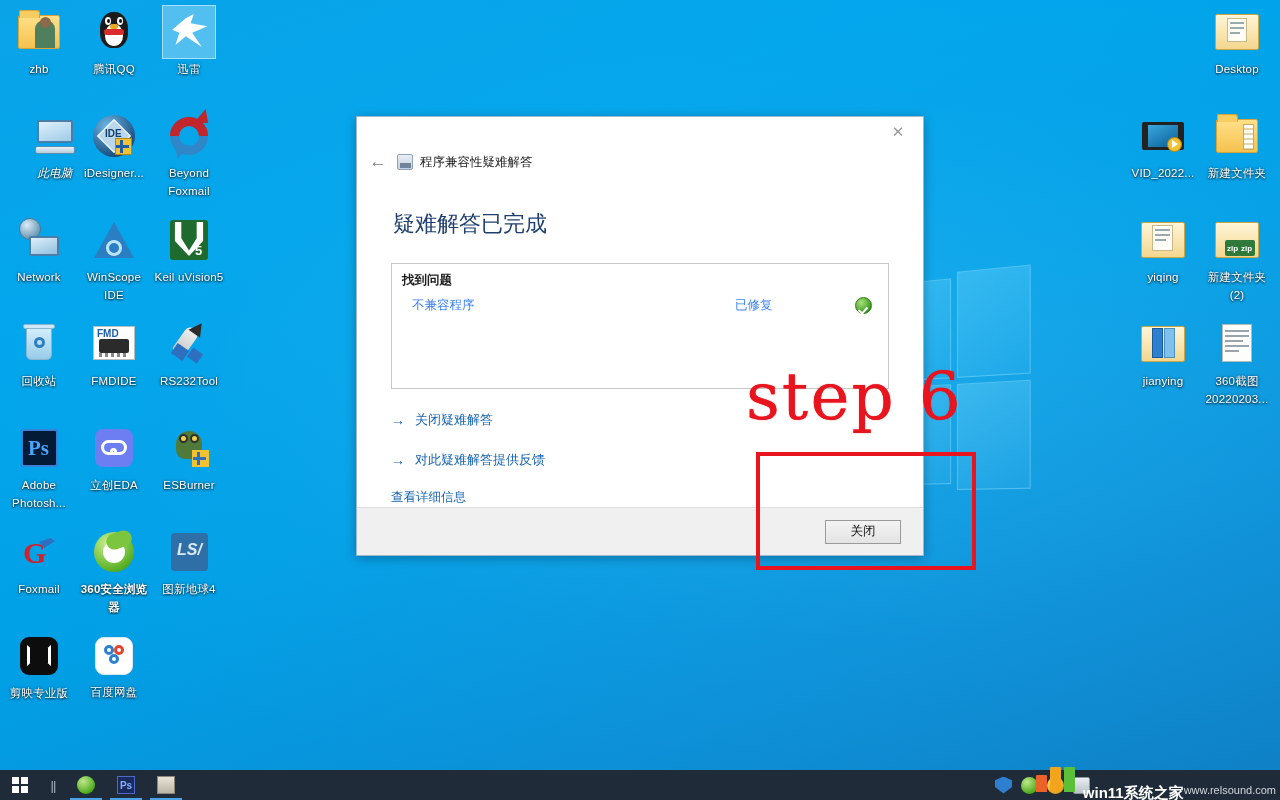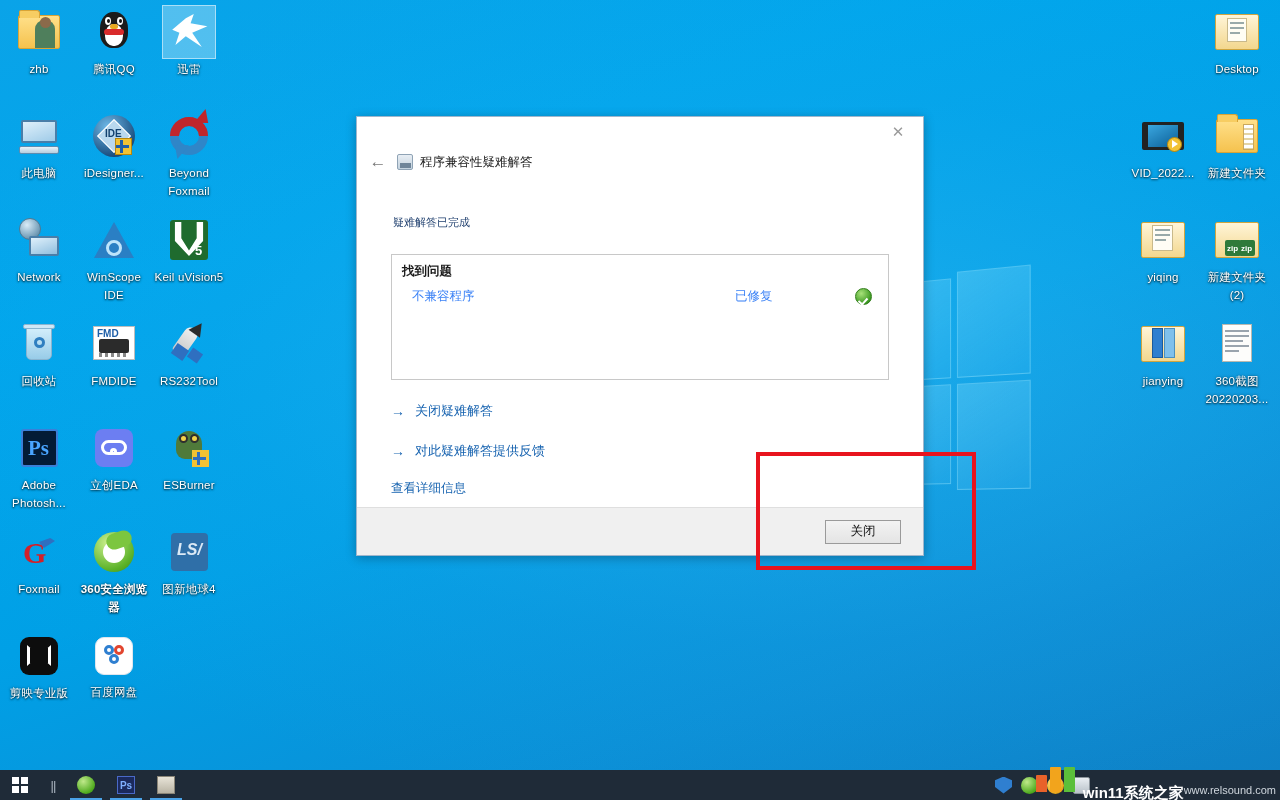--- a/index.html
+++ b/index.html
@@ -98,21 +98,21 @@
     background: linear-gradient(180deg,#e8eef4,#c3d2de);
     border:1px solid #8fa3b5; border-radius:2px;
   }
   #app-icon::after {
     content:''; position:absolute; left:2px; top:8px; width:11px; height:5px;
     background:#6f8599;
   }
   #app-title { font-size: 12.5px; color: #1a1a1a; }
   #dlg-body { flex: 1 1 auto; padding: 22px 34px 0 34px; position: relative; }
   #heading {
-    font-size: 11px; color: #1f3f6e; margin: 16px 0 24px 2px; font-weight: 400;
+    font-size: 22px; color: #1f3f6e; margin: 10px 0 24px 2px; font-weight: 400;
   }
   #problem-box {
     border: 1px solid #c8c8c8; background:#fff; height: 126px; padding: 8px 10px 0 10px;
   }
   #problem-box .hdr { font-size: 12.5px; font-weight: bold; color:#1a1a1a; margin-bottom: 8px; }
   .prow { display:flex; align-items:center; padding-left: 10px; font-size: 12.5px; color:#3b82f6; }
   .prow .pname { flex: 1 1 auto; }
   .prow .pstat { width: 120px; text-align: left; }
   .prow .pcheck {
     width: 17px; height: 17px; border-radius: 50%;
@@ -210,21 +210,21 @@
           <span style="position:absolute;left:15px;top:9px;width:6px;height:8px;border-radius:50%;background:#fff;"></span>
           <span style="position:absolute;left:27px;top:9px;width:6px;height:8px;border-radius:50%;background:#fff;"></span>
           <span style="position:absolute;left:17px;top:11px;width:3px;height:4px;border-radius:50%;background:#111;"></span>
           <span style="position:absolute;left:29px;top:11px;width:3px;height:4px;border-radius:50%;background:#111;"></span>
           <span style="position:absolute;left:14px;top:21px;width:20px;height:6px;background:#d92b2b;border-radius:3px;"></span>
           <span style="position:absolute;left:20px;top:16px;width:8px;height:5px;background:#e8a820;border-radius:4px;"></span>
         </span><span class="lbl">腾讯QQ</span></div>
       <div class="dicon sel" style="left: 152px; top: 8px;"><span class="glyph">
           <span style="position:absolute;left:4px;top:6px;width:40px;height:36px;background:#fff;clip-path:polygon(8% 44%,42% 12%,62% 0,54% 26%,96% 34%,58% 52%,82% 92%,42% 62%,16% 86%,26% 52%);"></span>
         </span><span class="lbl">迅雷</span></div>
-      <div class="dicon" style="left: 2px; top: 112px;"><span class="glyph">
+      <div class="dicon" style="left: 18px; top: 112px; font-style: italic;"><span class="glyph">
           <span style="position:absolute;left:6px;top:8px;width:36px;height:23px;background:linear-gradient(160deg,#dff0fb,#9fcbe8);border:2px solid #4a7ea8;border-radius:2px;"></span>
           <span style="position:absolute;left:4px;top:34px;width:40px;height:8px;background:linear-gradient(180deg,#e8f2f9,#b6cede);border:1px solid #5d8cb0;border-radius:2px;"></span>
         </span><span class="lbl">此电脑</span></div>
       <div class="dicon" style="left: 77px; top: 112px;"><span class="glyph">
           <span style="position:absolute;left:3px;top:3px;width:42px;height:42px;border-radius:50%;background:radial-gradient(circle at 35% 28%,#6fb9e8,#1b4f80 72%,#0d2c4d);"></span>
           <span style="position:absolute;left:12px;top:12px;width:24px;height:24px;background:#b9d8ee;transform:rotate(45deg);border:1px solid #fff;"></span>
           <span style="position:absolute;left:15px;top:16px;font-size:10px;font-weight:bold;color:#12406e;">IDE</span>
           <span style="position:absolute;left:25px;top:26px;width:17px;height:17px;background:#f2c233;border:1px solid #b8860b;"></span>
           <span style="position:absolute;left:30px;top:28px;width:3px;height:13px;background:#1f5fa8;"></span>
           <span style="position:absolute;left:26px;top:33px;width:13px;height:3px;background:#1f5fa8;"></span>
@@ -391,20 +391,21 @@
       </div>
 
       <div id="detail-link">查看详细信息</div>
     </div>
 
     <div id="dlg-footer">
       <div id="close-button">关闭</div>
     </div>
   </div>
 
+  <div id="step-label">step 6</div>
   <div id="step-box"></div>
 
   <div id="taskbar">
     <div id="start-btn">
       <span class="winlogo4">
           <i></i>
           <i></i>
           <i></i>
           <i></i>
         </span>

